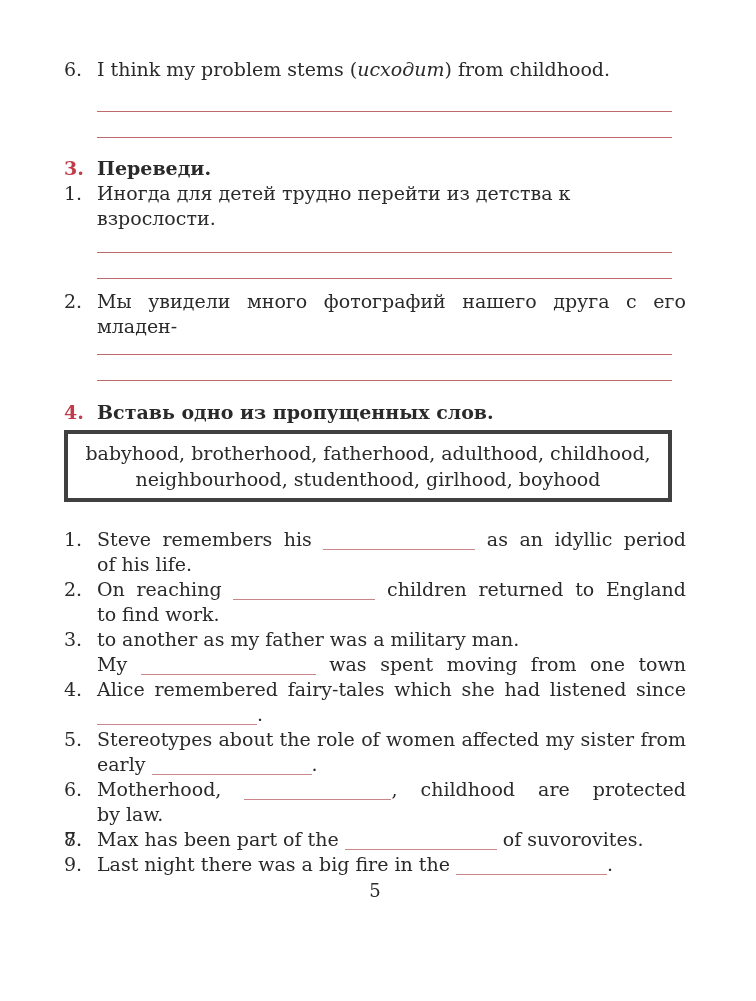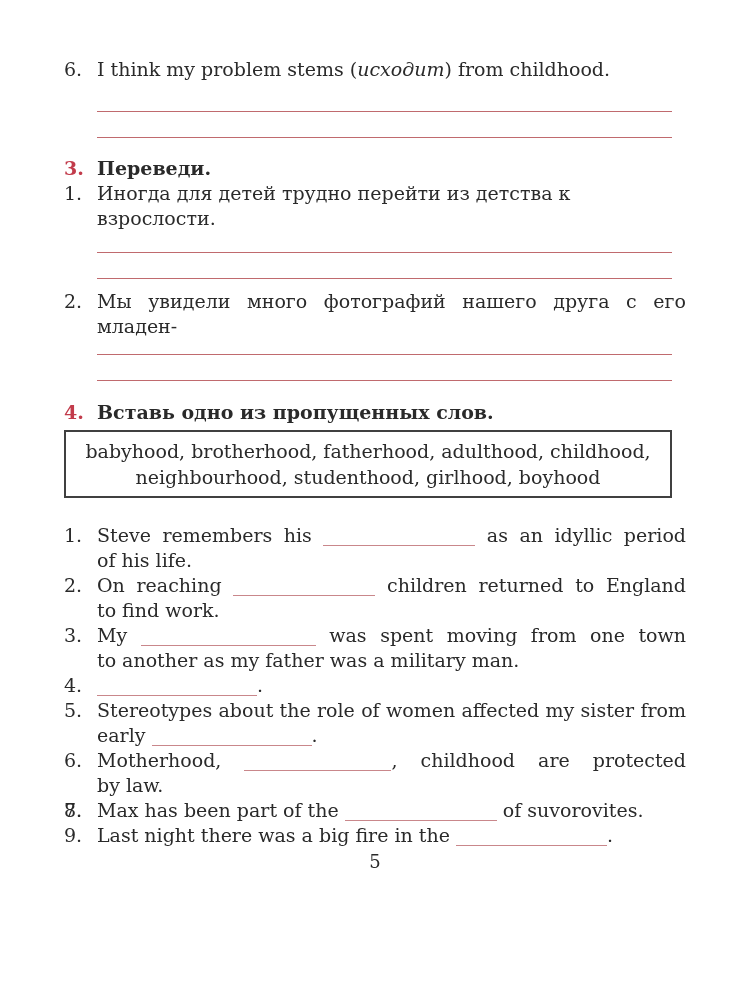--- a/index.html
+++ b/index.html
@@ -43,21 +43,21 @@
     display: inline-block;
     height: 1em;
     vertical-align: -4px;
     border-bottom: 1px solid #c9878b;
   }
 
   
   .word-box {
     margin-top: 5px;
     margin-right: 14px;
-    border: 2px solid #404040;
+    border: 4px solid #404040;
     padding: 6px 10px;
     text-align: center;
   }
   .word-box .line { line-height: 26px; }
 
   .items { margin-top: 25px; }
   .gap10 { margin-top: 10px; }
   .gap19 { margin-top: 19px; }
 
   .page-num { margin-top: 1px; text-align: center; line-height: 25px; font-size: 18px; }
@@ -113,26 +113,27 @@
       </div>
 
       <div class="li">
         <span class="num">2.</span>
         <div class="line just"><span>On reaching</span> <span class="blank" style="width:142px"></span> <span>children returned to England</span></div>
         <div class="line"><span>to find work.</span></div>
       </div>
 
       <div class="li">
         <span class="num">3.</span>
+        <div class="line"><span>to another as my father was a military man.</span></div>
         <div class="line just"><span>My</span> <span class="blank" style="width:175px"></span> <span>was spent moving from one town</span></div>
-        <div class="line"><span>to another as my father was a military man.</span></div>
       </div>
 
       <div class="li">
         <span class="num">4.</span>
+        <div class="line just"><span>Alice remembered fairy-tales which she had listened since</span></div>
         <div class="line"><span class="blank" style="width:160px"></span><span>.</span></div>
       </div>
 
       <div class="li">
         <span class="num">5.</span>
         <div class="line just"><span>Stereotypes about the role of women affected my sister from</span></div>
         <div class="line"><span>early</span> <span class="blank" style="width:160px"></span><span>.</span></div>
       </div>
 
       <div class="li">

